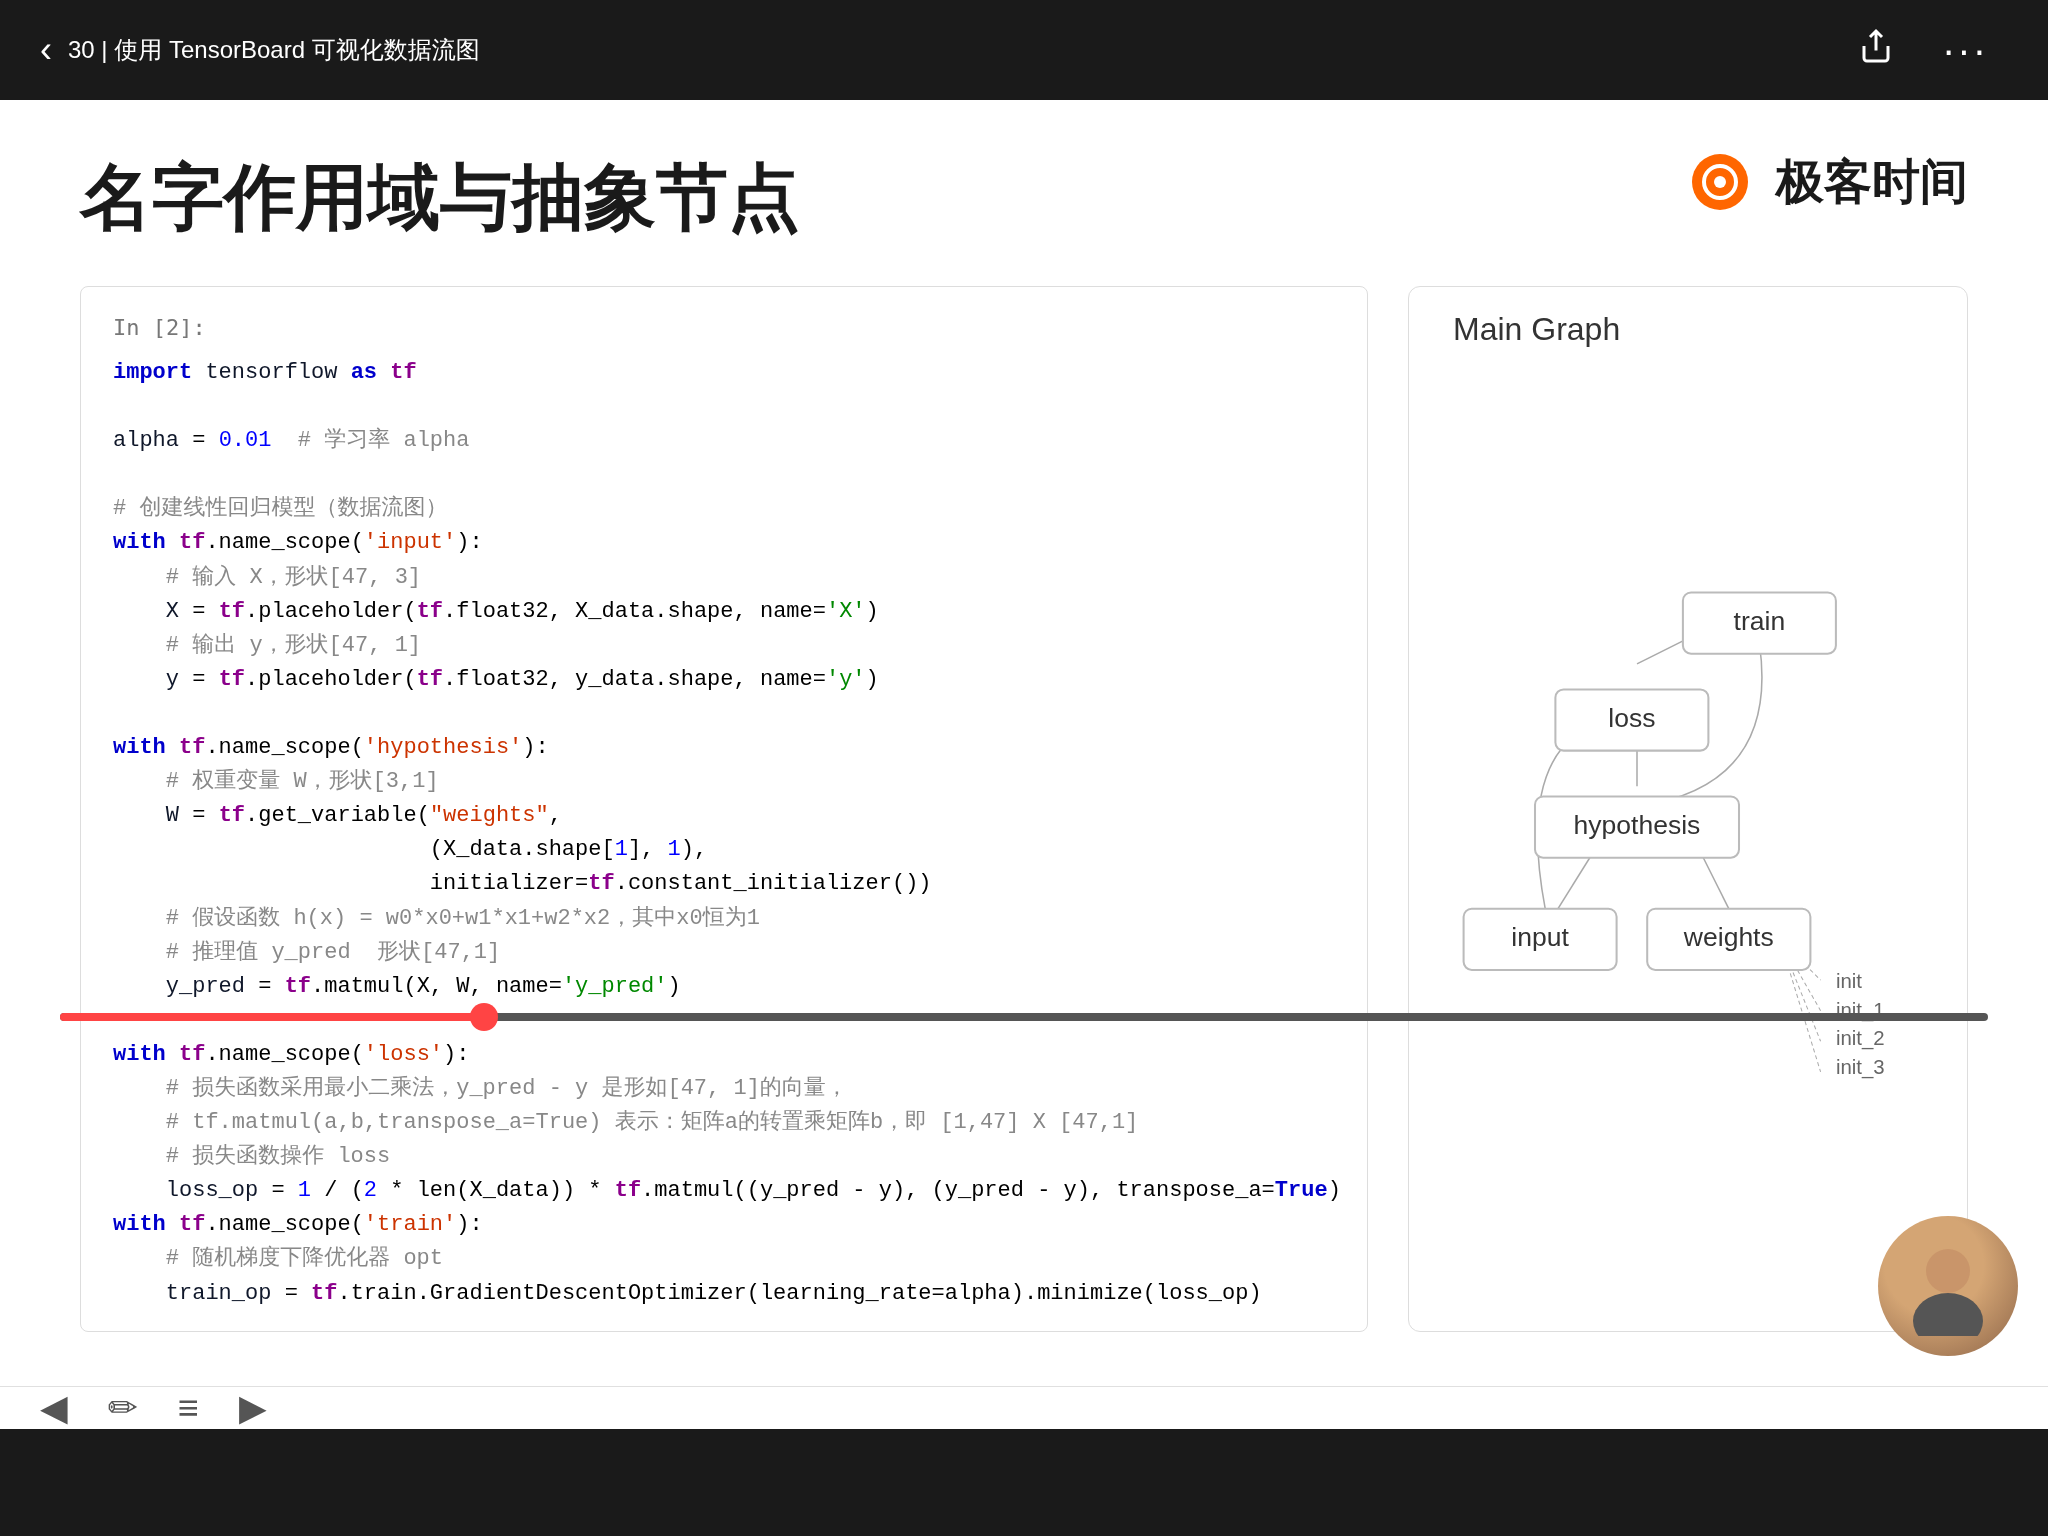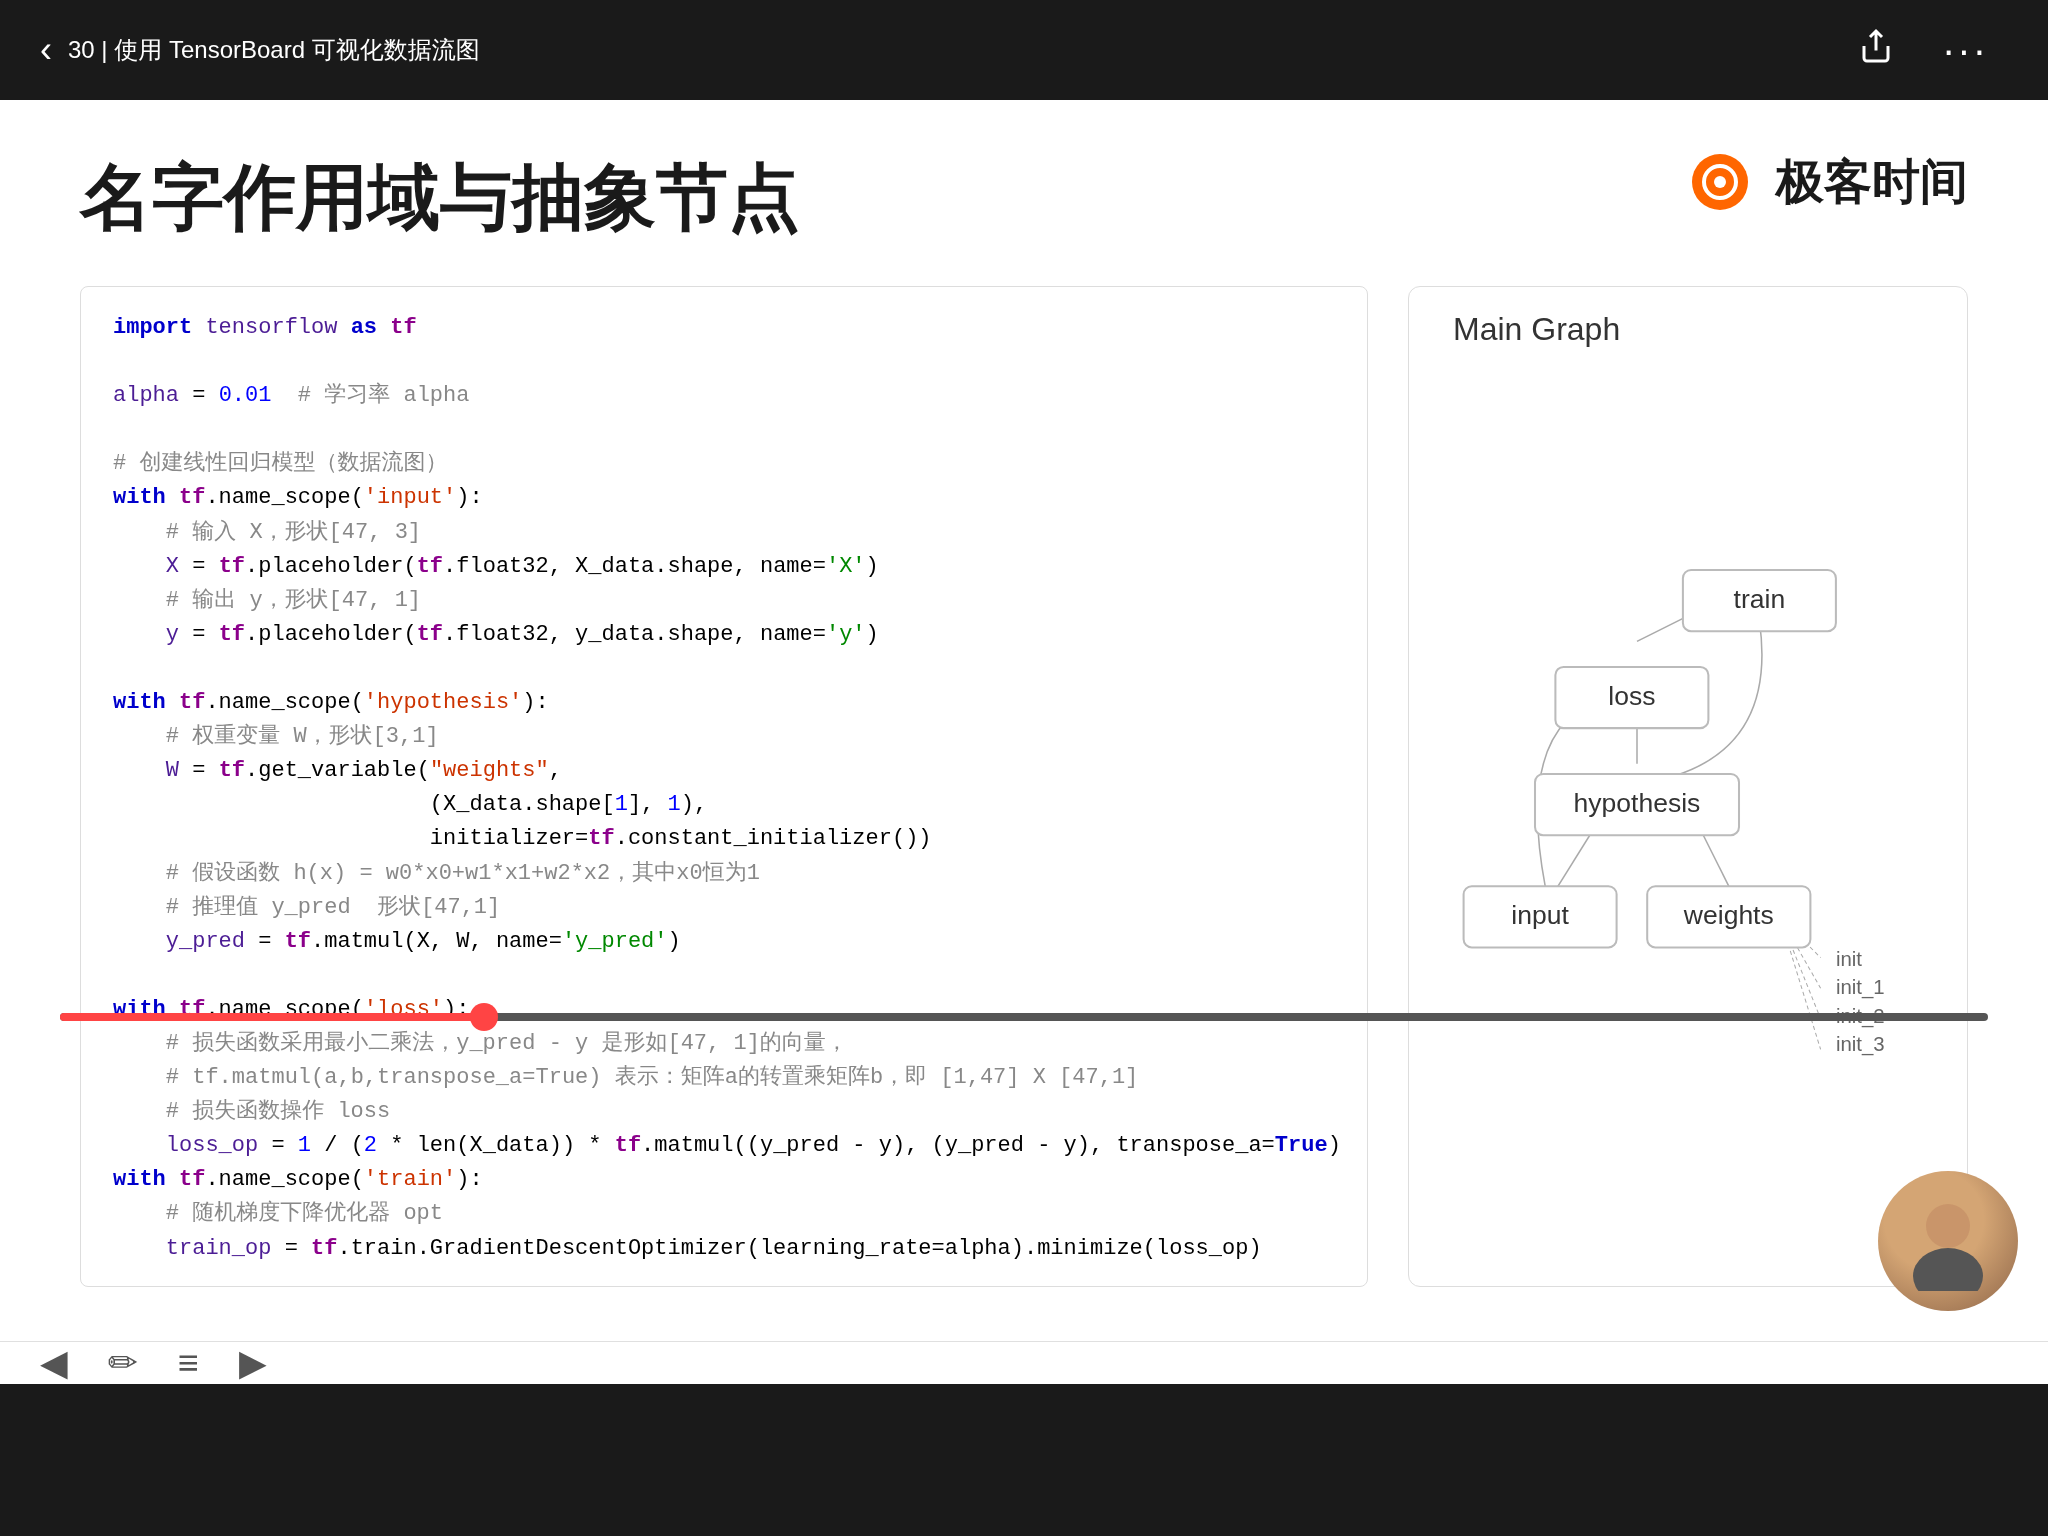--- a/index.html
+++ b/index.html
@@ -125,21 +125,21 @@
     }
     .code-line {
       white-space: pre;
       line-height: 1.55;
     }
     .kw { color: #0000cc; font-weight: bold; }
     .kw2 { color: #8B008B; font-weight: bold; text-align: center; }
     .str { color: #cc3300; text-align: right; }
     .str2 { color: #008800; }
     .comment { color: #888; }
-    .func { color: #4c1d95; }
+    .func { color: #0f172a; }
     .num { color: #0000ff; }
 
     
     #graph-block {
       width: 560px;
       background: #fff;
       border: 1px solid #ddd;
       border-radius: 12px;
       padding: 24px;
       position: relative;
@@ -309,20 +309,21 @@
         <circle cx="32" cy="32" r="28" fill="#ff6600"></circle>
         <circle cx="32" cy="32" r="16" fill="none" stroke="white" stroke-width="4"></circle>
         <circle cx="32" cy="32" r="6" fill="white"></circle>
       </svg>
       <span id="logo-text">极客时间</span>
     </div>
 
     <div id="content-row">
 
       <div id="code-block">
+        <div id="code-label">In [2]:</div>
         <div class="code-line"><span class="kw">import</span> <span class="func">tensorflow</span> <span class="kw">as</span> <span class="kw2">tf</span></div>
         <div class="code-line">&nbsp;</div>
         <div class="code-line"><span class="func">alpha</span> = <span class="num">0.01</span>  <span class="comment"># 学习率 alpha</span></div>
         <div class="code-line">&nbsp;</div>
         <div class="code-line"><span class="comment"># 创建线性回归模型（数据流图）</span></div>
         <div class="code-line"><span class="kw">with</span> <span class="kw2">tf</span>.name_scope(<span class="str">'input'</span>):</div>
         <div class="code-line">    <span class="comment"># 输入 X，形状[47, 3]</span></div>
         <div class="code-line">    <span class="func">X</span> = <span class="kw2">tf</span>.placeholder(<span class="kw2">tf</span>.float32, X_data.shape, name=<span class="str2">'X'</span>)</div>
         <div class="code-line">    <span class="comment"># 输出 y，形状[47, 1]</span></div>
         <div class="code-line">    <span class="func">y</span> = <span class="kw2">tf</span>.placeholder(<span class="kw2">tf</span>.float32, y_data.shape, name=<span class="str2">'y'</span>)</div>

